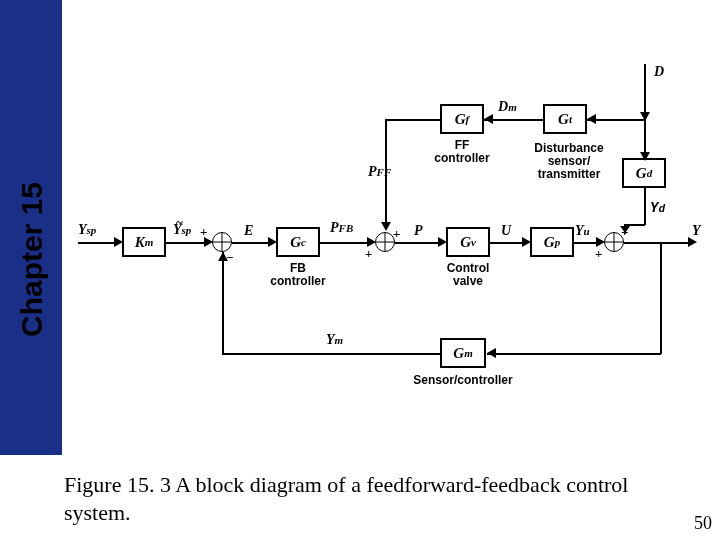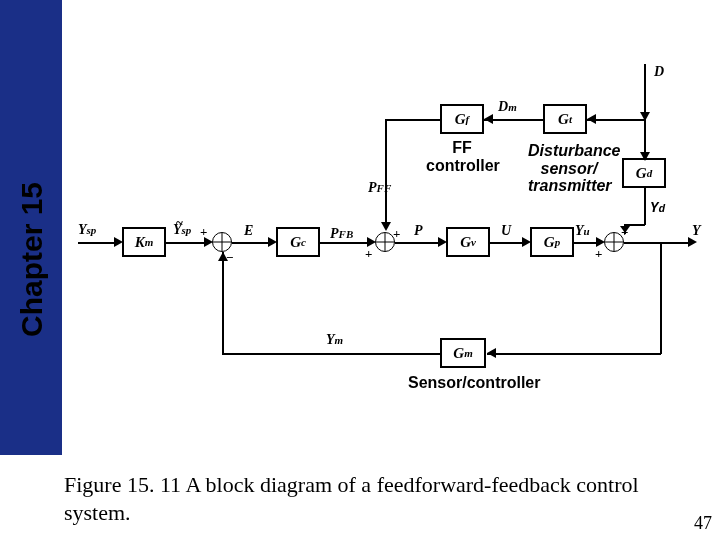--- a/index.html
+++ b/index.html
@@ -102,21 +102,21 @@
   .sig {
     position: absolute;
     font-size: 14px;
     font-style: italic;
     font-weight: 700;
     white-space: nowrap;
   }
   .sig .sub { font-style: italic; }
   .lab {
     position: absolute;
-    font-size: 16px;
+    font-size: 12px;
     font-family: Arial, Helvetica, sans-serif;
     font-weight: 700;
     text-align: center;
     line-height: 1.1;
   }
   .tilde {
     position: absolute;
     font-size: 13px;
     font-weight: 700;
   }
@@ -130,21 +130,21 @@
 <div class="diagram">
 
   <div class="vline" style="left:566px; top:0px; height:50px;"></div>
   <div class="arr-d" style="left:561.5px; top:48px;"></div>
   <div class="sig" style="left:576px; top:0px;"><span>D</span></div>
 
   <div class="box" style="left:465px; top:40px; width:44px; height:30px;">
     <span>G</span>
       <span class="sub">t</span>
   </div>
-  <div class="lab" style="left:450px; top:78px; width:82px;font-style:italic;">Disturbance sensor/ transmitter</div>
+  <div class="lab" style="left:450px; top:78px; width:82px;">Disturbance sensor/ transmitter</div>
 
   <div class="box" style="left:362px; top:40px; width:44px; height:30px;">
     <span>G</span>
       <span class="sub">f</span>
   </div>
   <div class="lab" style="left:348px; top:75px; width:72px;">FF controller</div>
 
   <div class="box" style="left:544px; top:94px; width:44px; height:30px;">
     <span>G</span>
       <span class="sub">d</span>
@@ -155,21 +155,21 @@
   <div class="vline" style="left:566px; top:55px; height:39px;"></div>
   <div class="arr-d" style="left:561.5px; top:88px;"></div>
 
   <div class="hline" style="left:406px; top:55px; width:59px;"></div>
   <div class="arr-l" style="left:406px; top:50px;"></div>
   <div class="sig" style="left:420px; top:35px;"><span>D</span><span class="sub">m</span></div>
 
   <div class="hline" style="left:307px; top:55px; width:55px;"></div>
   <div class="vline" style="left:307px; top:55px; height:106px;"></div>
   <div class="arr-d" style="left:302.5px; top:158px;"></div>
-  <div class="sig" style="left:290px; top:100px;margin-top:16px;"><span>P</span><span class="sub">FF</span></div>
+  <div class="sig" style="left:290px; top:100px;"><span>P</span><span class="sub">FF</span></div>
 
   <div class="vline" style="left:566px; top:124px; height:37px;"></div>
   <div class="hline" style="left:546px; top:160px; width:21px;"></div>
   <div class="sig" style="left:572px; top:136px;font-family:Liberation Mono, monospace;"><span>Y</span><span class="sub">d</span></div>
 
   <div class="hline" style="left:0px; top:178px; width:40px;"></div>
   <div class="arr-r" style="left:36px; top:173px;"></div>
   <div class="sig" style="left:0px; top:158px;"><span>Y</span><span class="sub">sp</span></div>
 
   <div class="box" style="left:44px; top:163px; width:44px; height:30px;">
@@ -189,37 +189,39 @@
   <div class="sgn" style="left:148px; top:186px;">−</div>
 
   <div class="hline" style="left:154px; top:178px; width:40px;"></div>
   <div class="arr-r" style="left:190px; top:173px;"></div>
   <div class="sig" style="left:166px; top:159px;"><span>E</span></div>
 
   <div class="box" style="left:198px; top:163px; width:44px; height:30px;">
     <span>G</span>
       <span class="sub">c</span>
   </div>
+  <div class="lab" style="left:184px; top:198px; width:72px;">FB controller</div>
 
   <div class="hline" style="left:242px; top:178px; width:51px;"></div>
   <div class="arr-r" style="left:289px; top:173px;"></div>
-  <div class="sig" style="left:252px; top:162px;"><span>P</span><span class="sub">FB</span></div>
+  <div class="sig" style="left:252px; top:156px;"><span>P</span><span class="sub">FB</span></div>
 
   <div class="sum" style="left:297px; top:168px;"></div>
   <div class="sgn" style="left:287px; top:182px;">+</div>
   <div class="sgn" style="left:315px; top:162px;">+</div>
 
   <div class="hline" style="left:317px; top:178px; width:47px;"></div>
   <div class="arr-r" style="left:360px; top:173px;"></div>
   <div class="sig" style="left:336px; top:159px;"><span>P</span></div>
 
   <div class="box" style="left:368px; top:163px; width:44px; height:30px;">
     <span>G</span>
       <span class="sub">v</span>
   </div>
+  <div class="lab" style="left:354px; top:198px; width:72px;">Control valve</div>
 
   <div class="hline" style="left:412px; top:178px; width:36px;"></div>
   <div class="arr-r" style="left:444px; top:173px;"></div>
   <div class="sig" style="left:423px; top:159px;"><span>U</span></div>
 
   <div class="box" style="left:452px; top:163px; width:44px; height:30px;">
     <span>G</span>
       <span class="sub">p</span>
   </div>
 
@@ -248,14 +250,14 @@
   </div>
   <div class="lab" style="left:330px; top:310px; width:110px;">Sensor/controller</div>
 
   <div class="hline" style="left:144px; top:289px; width:218px;"></div>
   <div class="vline" style="left:144px; top:188px; height:102px;"></div>
   <div class="arr-u" style="left:139.5px; top:188px;"></div>
   <div class="sig" style="left:248px; top:268px;"><span>Y</span><span class="sub">m</span></div>
 
 </div>
 
-<div class="caption">Figure 15. 11 A block diagram of a feedforward-feedback control system.</div>
-<div class="pagenum">47</div>
+<div class="caption">Figure 15. 3 A block diagram of a feedforward-feedback control system.</div>
+<div class="pagenum">50</div>
 
 </body></html>

